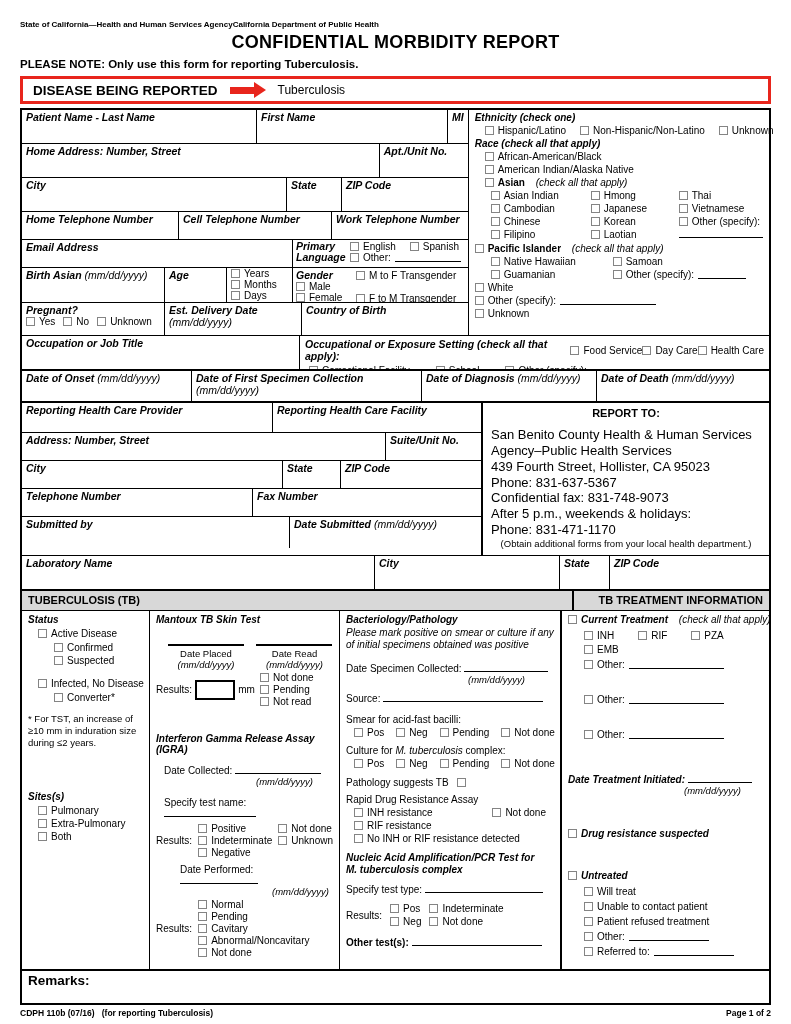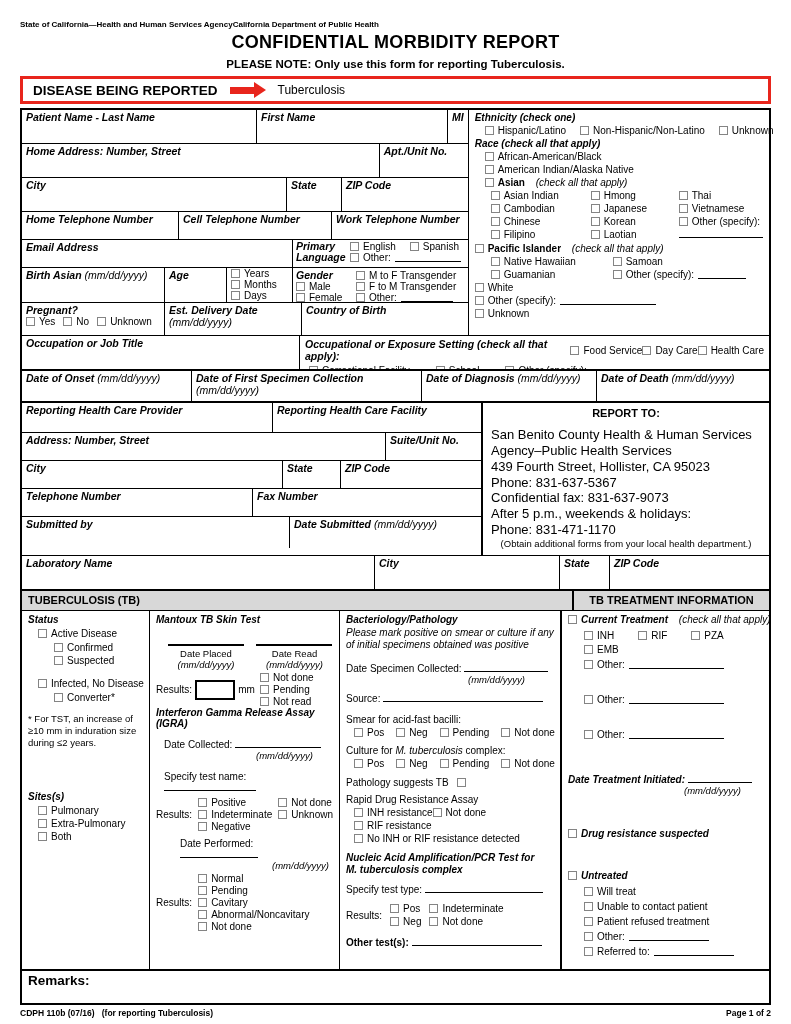--- a/index.html
+++ b/index.html
@@ -1,21 +1,21 @@
 <!DOCTYPE html>
 <html><head>
 <meta charset="utf-8">
 <style>
 *{box-sizing:border-box;margin:0;padding:0}
 html,body{background:#fff}
 body{width:791px;height:1024px;font-family:"Liberation Sans",sans-serif;color:#000;font-size:10.5px;overflow:hidden}
 .page{position:relative;width:791px;height:1024px;padding:20px 20px 0;background:#fff}
 .topline{display:flex;font-size:8px;font-weight:bold}
 .title{text-align:center;font-size:18px;font-weight:bold;margin-top:3px;letter-spacing:.3px}
-.note{text-align:center;font-size:11.5px;font-weight:bold;margin-top:5px}
+.note{font-size:11.5px;font-weight:bold;margin-top:5px}
 .disease{border:3px solid #e8251c;margin-top:6px;height:28px;display:flex;align-items:center;padding:0 10px;gap:12px}
 .disease .dl{font-size:13.5px;font-weight:bold}
 .arrow{display:inline-flex;align-items:center}
 .arrow .shaft{width:24px;height:7px;background:#e8251c}
 .arrow .head{width:0;height:0;border-left:12px solid #e8251c;border-top:8px solid transparent;border-bottom:8px solid transparent}
 .disease .dv{font-size:12px}
 .form{border:2px solid #000;margin-top:4px}
 .row{display:flex;border-bottom:1px solid #000}
 .row.nb{border-bottom:none}
 .cell{border-right:1px solid #000;padding:1px 4px;position:relative;overflow:hidden}
@@ -31,21 +31,21 @@
 .h{display:flex;align-items:center}
 .wrap .ck{white-space:normal;align-items:flex-start}
 .wrap .ck .box{margin-top:2px}
 .eth{flex:1;padding:2px 6px;font-size:10px}
 .eth .fl{font-size:10px}
 .grid3{display:grid;grid-template-columns:100px 88px auto;row-gap:2px;padding-left:16px;margin-top:1px}
 .grid3::after{content:"";border-bottom:1px solid #000;height:8px;width:84px}
 .grid2{display:grid;grid-template-columns:122px auto;row-gap:2px;padding-left:16px;margin-top:1px}
 .tb-hdr{display:flex;border-top:2px solid #000;border-bottom:1px solid #000;background:#d8d8d8;height:22px;font-weight:bold;font-size:11px}
 .tb-hdr .lcell{width:552px;border-right:2px solid #000;padding:3px 6px}
-.tb-hdr .rcell{flex:1;text-align:center;padding:3px 6px}
+.tb-hdr .rcell{flex:1;text-align:right;padding:3px 6px}
 .tb-body{display:flex;height:358px;font-size:10px}
 .col{padding:3px 6px;height:100%;position:relative}
 .reportto{flex:1;padding:4px 8px;font-size:13px;display:flex;flex-direction:column}
 .resbox{width:40px;height:20px;border:2px solid #000;display:inline-block;margin:0 3px;background:#fff}
 .remarks{border-top:2px solid #000;height:34px;padding:2px 6px;font-size:13.5px;font-weight:bold}
 .footer{display:flex;justify-content:space-between;font-size:8.5px;font-weight:bold;margin-top:3px}
 .cap{font-size:9.5px;text-align:center}
 </style>
 </head>
 <body>
@@ -145,21 +145,21 @@
                     <label class="ck">
                       <span class="box"></span>
                       <span class="cklab">Male</span>
                     </label>
                     <label class="ck">
                       <span class="box"></span>
                       <span class="cklab">Female</span>
                     </label>
                   </div>
               </div>
-              <div class="v" style="gap:0;padding-top:1px">
+              <div class="v" style="gap:12px;padding-top:1px">
                   <label class="ck">
                     <span class="box"></span>
                     <span class="cklab">M to F Transgender</span>
                   </label>
                   <label class="ck">
                     <span class="box"></span>
                     <span class="cklab">F to M Transgender</span>
                   </label>
                   <label class="ck">
                     <span class="box"></span>
@@ -378,21 +378,21 @@
           <div class="cell lastc" style="flex:1"><span class="fl">Date Submitted</span> <span class="fl fmt">(mm/dd/yyyy)</span></div>
         </div>
       </div>
       <div class="reportto">
         <div class="b" style="text-align:center;font-size:11px">REPORT TO:</div>
         <div style="margin-top:8px;line-height:1.22">
           <div>San Benito County Health &amp; Human Services</div>
           <div>Agency–Public Health Services</div>
           <div>439 Fourth Street, Hollister, CA 95023</div>
           <div>Phone: 831-637-5367</div>
-          <div>Confidential fax: 831-637-9073</div>
+          <div>Confidential fax: 831-748-9073</div>
           <div>After 5 p.m., weekends &amp; holidays:</div>
           <div>Phone: 831-471-1170</div>
         </div>
         <div class="sm" style="text-align:center;margin-top:auto;padding-bottom:2px">(Obtain additional forms from your local health department.)</div>
       </div>
     </div>
 
     <div class="row nb" style="height:33px">
       <div class="cell" style="width:353px"><span class="fl">Laboratory Name</span></div>
       <div class="cell" style="width:185px"><span class="fl">City</span></div>
@@ -483,21 +483,21 @@
               <label class="ck">
                 <span class="box"></span>
                 <span class="cklab">Pending</span>
               </label>
               <label class="ck">
                 <span class="box"></span>
                 <span class="cklab">Not read</span>
               </label>
             </div>
         </div>
-        <div class="fl" style="font-size:10px;margin-top:0">Interferon Gamma Release Assay (IGRA)</div>
+        <div class="fl" style="font-size:10px;margin-top:26px">Interferon Gamma Release Assay (IGRA)</div>
         <div style="margin:10px 0 0 8px">
           <span>Date Collected:</span>
           <span class="line" style="width:86px"></span>
           <div class="i cap" style="margin-left:92px;text-align:left">(mm/dd/yyyy)</div>
         </div>
         <div style="margin:10px 0 0 8px">
           <span>Specify test name:</span>
           <span class="line" style="width:92px"></span>
         </div>
         <div style="display:flex;align-items:center;gap:6px;margin-top:4px">
@@ -609,21 +609,21 @@
             <label class="ck">
               <span class="box"></span>
               <span class="cklab">Not done</span>
             </label>
           </div>
         <div class="h" style="gap:8px;margin-top:8px">
           <span>Pathology suggests TB</span>
           <span class="box"></span>
         </div>
         <div style="margin-top:6px">Rapid Drug Resistance Assay</div>
-        <div style="display:flex;padding:2px 8px 0">
+        <div style="display:flex;justify-content:space-between;padding:2px 8px 0">
           <span class="h">
               <label class="ck">
                 <span class="box"></span>
                 <span class="cklab">INH resistance</span>
               </label>
             </span>
           <span class="h">
               <label class="ck">
                 <span class="box"></span>
                 <span class="cklab">Not done</span>

